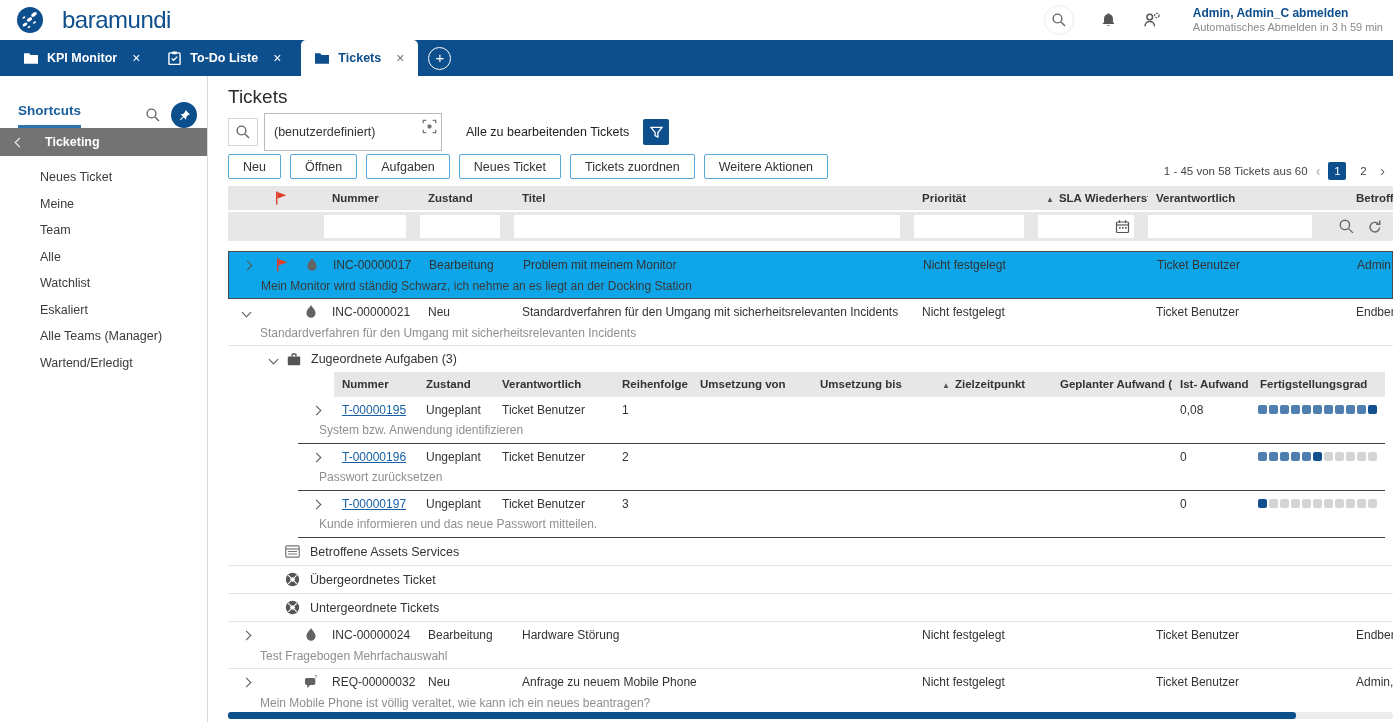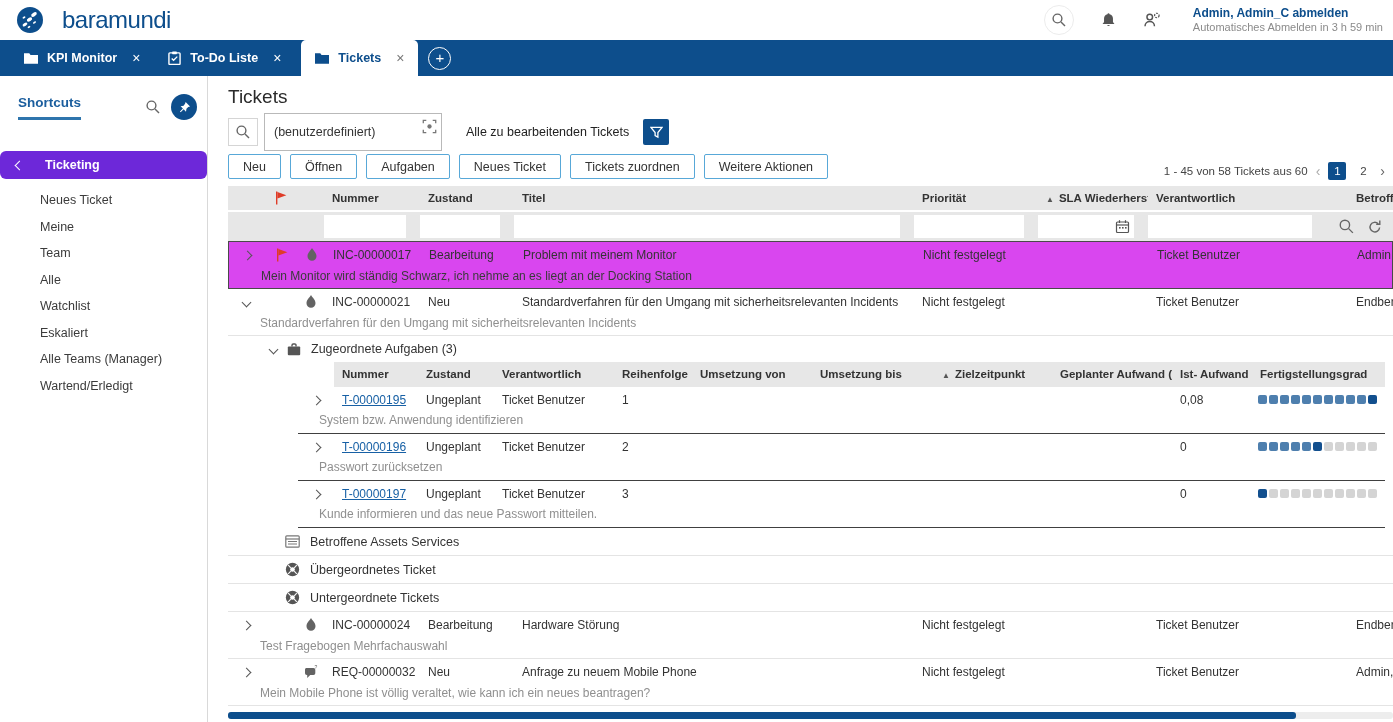--- a/index.html
+++ b/index.html
@@ -23,26 +23,26 @@
   .tab .tab-close { font-size:14px; color:#fff; margin-left:6px; font-weight:400; cursor:pointer; }
   .tab.active { background:#fff; color:#0d4e8c; border-radius:5px 5px 0 0; margin-left:6px; }
   .tab.active .tab-close { color:#777; }
   .tab-add { display:flex; align-items:center; margin-left:10px; }
   .plus-circle { width:23px; height:23px; border:1.5px solid #fff; border-radius:50%; color:#fff; font-size:15px; line-height:20px; text-align:center; cursor:pointer; }
 
   
   .bodyrow { flex:1; display:flex; min-height:0; }
 
   
-  .sidebar { width:208px; border-right:1px solid #d9d9d9; padding-top:18px; flex-shrink:0; }
+  .sidebar { width:208px; border-right:1px solid #d9d9d9; padding-top:26px; flex-shrink:0; }
   .shortcuts-row { display:flex; align-items:center; padding:0 10px 0 18px; }
   .shortcuts-title { color:#1b5e9e; font-weight:700; font-size:13.5px; padding-bottom:7px; border-bottom:3px solid #2e75ad; }
   .shortcuts-spacer { flex:1; }
   .pin-btn { width:26px; height:26px; border-radius:50%; background:#0d4e8c; display:flex; align-items:center; justify-content:center; margin-left:10px; cursor:pointer; }
-  .nav-active { margin-top:31px; height:28px; background:#6d28d9; color:#fff; font-weight:700; font-size:12.5px; display:flex; align-items:center; padding-left:16px; cursor:pointer;border-radius:6px; }
+  .nav-active { margin-top:0; height:28px; background:#737373; color:#fff; font-weight:700; font-size:12.5px; display:flex; align-items:center; padding-left:16px; cursor:pointer; }
   .nav-active .label { margin-left:22px; }
   .nav-items { margin-top:8px; }
   .nav-item { height:26.5px; line-height:26.5px; padding-left:40px; color:#3b3b3b; font-size:12.5px; cursor:pointer; }
 
   
   .chev { display:inline-block; width:7px; height:7px; border-right:1.6px solid #555; border-bottom:1.6px solid #555; }
   .chev-right { transform:rotate(-45deg); }
   .chev-down  { transform:rotate(45deg); }
   .chev-white-left { border-color:#fff; transform:rotate(135deg); }
 
@@ -75,21 +75,21 @@
   .cell.center { padding:0; text-align:center; }
   .cell.betroffen { padding-left:30px; }
   .fil-cell { position:relative; padding:0 14px 0 0; height:100%; display:flex; align-items:center; }
   .fil-input { width:100%; height:23px; border:none; background:#fff; padding:0 6px; font-family:inherit; font-size:12px; }
   .cal-icon { position:absolute; right:18px; top:7px; cursor:pointer; }
   .fil-icons { display:flex; justify-content:flex-end; gap:12px; align-items:center; padding-right:10px; height:100%; }
 
   .trow { border-bottom:1px solid #e4e4e4; cursor:pointer; }
   .trow-line { height:26px; }
   .trow-sub { padding:1px 0 5px 32px; color:#8f8f8f; font-size:12px; }
-  .trow.selected { background:#d946ef; border:1.5px solid #4a4a4a; }
+  .trow.selected { background:#0ea5e9; border:1.5px solid #4a4a4a;margin-top:10px; }
   .trow.selected .trow-sub { color:#3a3a3a; }
   .num-cell { color:#333; }
   .tlink { color:#1760a5; text-decoration:underline; cursor:pointer; }
 
   .aufgaben-row { height:26px; display:flex; align-items:center; gap:10px; padding-left:42px; font-size:12.5px; color:#333; cursor:pointer; }
   .subtable { margin-left:70px; width:1087px; }
   .sgrid { display:grid; grid-template-columns:36px 84px 76px 120px 78px 120px 122px 118px 120px 80px 1fr; align-items:center; }
   .shead { height:25px; font-weight:700; font-size:11.5px; color:#333; }
   .shead .cell { background:#e7e7e7; height:100%; line-height:25px; }
   .shead .cell.nobg { background:transparent; }

